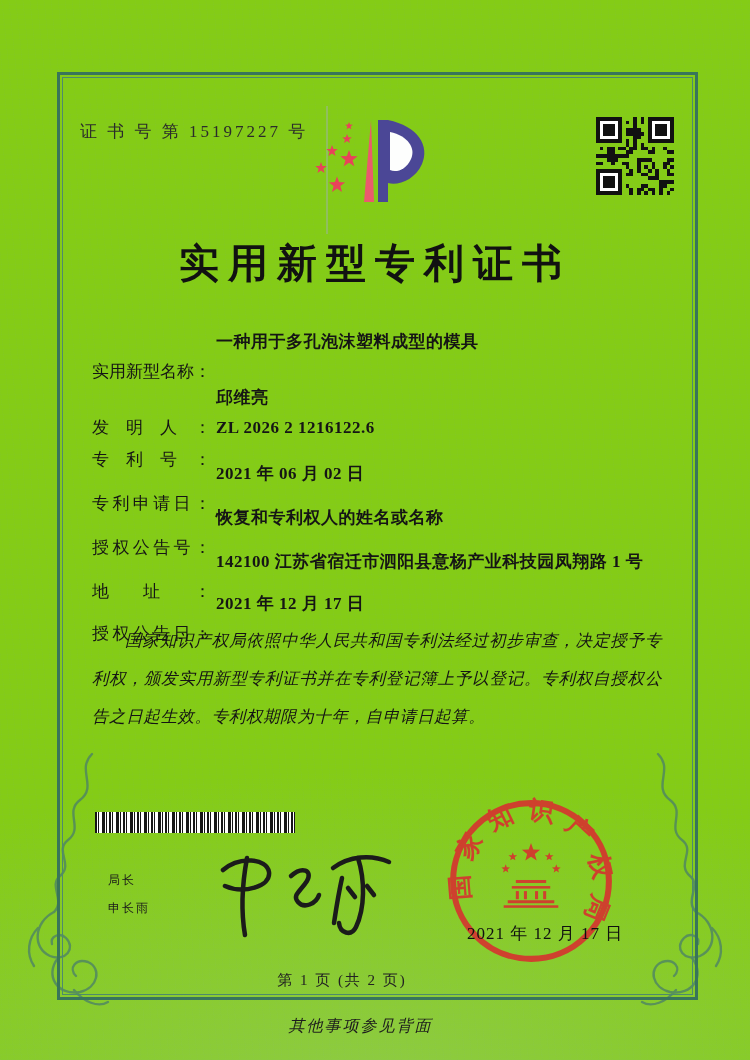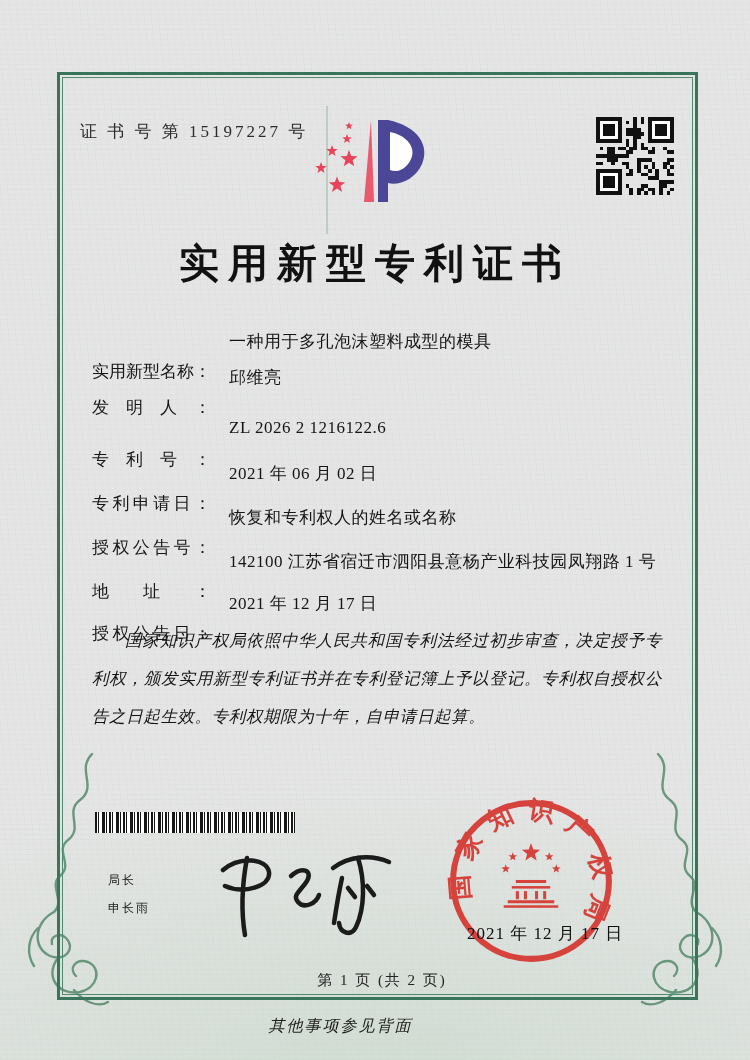--- a/index.html
+++ b/index.html
@@ -1,55 +1,55 @@
 <!DOCTYPE html>
 <html><head>
 <meta charset="utf-8">
 <style>
   html,body{margin:0;padding:0;background:#ffffff;}
   .page{
     position:relative;width:750px;height:1060px;overflow:hidden;
-    background:#e5e5e5;
+    background:#84cc16;
     font-family:"Liberation Serif","DejaVu Serif",serif;
     color:#1f1f1f;
   }
   .texture{
     position:absolute;inset:0;pointer-events:none;
     background:
       radial-gradient(ellipse 130% 42% at 50% 102%, rgba(163,201,168,.30), rgba(163,201,168,0) 70%),
       repeating-linear-gradient(0deg, rgba(120,170,130,.05) 0 1px, rgba(255,255,255,0) 1px 5px),
       repeating-linear-gradient(84deg, rgba(120,170,130,.04) 0 1px, rgba(255,255,255,0) 1px 7px);
   }
   .frame{position:absolute;left:57px;top:72px;width:641px;height:928px;border:3px solid #38755a;box-sizing:border-box;}
   .frame::after{content:"";position:absolute;inset:2px;border:1px solid #4e8a6c;}
   .cert-no{position:absolute;left:80px;top:120px;font-size:17px;letter-spacing:3px;color:#2b2b2b;}
   .logo{position:absolute;left:305px;top:106px;}
   .qr{position:absolute;left:596px;top:117px;}
   .title{position:absolute;left:0;top:236px;width:750px;text-align:center;
     font-size:40px;font-weight:700;letter-spacing:9px;color:#111;}
   .fields{position:absolute;left:92px;top:330px;width:572px;font-size:17px;}
   .f-row{position:absolute;left:0;white-space:nowrap;}
   .f-label{display:inline-block;width:119px;text-align:justify;text-align-last:justify;color:#151515;vertical-align:top;margin-top:30px;}
-  .f-value{display:inline-block;margin-left:18px;color:#151515;letter-spacing:.5px;}
+  .f-value{display:inline-block;margin-left:5px;color:#151515;letter-spacing:.5px;font-weight:bold;}
   .pair2{position:absolute;left:298px;top:0;white-space:nowrap;}
   .pair2 .f-label{width:102px;}
   .paras{position:absolute;left:92px;top:622px;width:570px;font-size:16.5px;line-height:38px;
     font-style:italic;text-align:justify;letter-spacing:.6px;color:#141414;}
   .paras p{margin:0;text-indent:2em;}
   .barcode{position:absolute;left:95px;top:812px;width:200px;height:21px;
     background:repeating-linear-gradient(90deg,#161616 0 2px,#fff 2px 3px,#161616 3px 4px,#fff 4px 7px,#161616 7px 10px,#fff 10px 11px,#161616 11px 12px,#fff 12px 14px);}
   .director{position:absolute;left:108px;top:872px;font-size:12px;letter-spacing:2px;color:#1a1a1a;}
   .director div{margin-bottom:11px;}
   .autograph{position:absolute;left:195px;top:840px;}
   .seal{position:absolute;left:445px;top:795px;opacity:.92;}
   .seal-date{position:absolute;left:455px;top:922px;width:180px;text-align:center;
     font-size:17px;color:#101010;letter-spacing:1px;}
-  .page-info{position:absolute;left:0;top:971px;width:684px;text-align:center;font-size:15px;letter-spacing:2px;color:#222;padding-left:40px;}
+  .page-info{position:absolute;left:0;top:971px;width:684px;text-align:center;font-size:15px;letter-spacing:2px;color:#222;}
   .back-note{position:absolute;left:0;top:1016px;width:681px;text-align:center;
-    font-size:16px;font-style:italic;letter-spacing:2px;color:#1d1d1d;}
+    font-size:16px;font-style:italic;letter-spacing:2px;color:#1d1d1d;padding-left:20px;}
   .ornament{position:absolute;opacity:.8;}
   .ornament.flip{transform:scaleX(-1);}
 </style>
 </head>
 <body>
 
 <div class="page">
 
   <div class="texture"></div>
 
@@ -221,21 +221,21 @@
       <rect x="1" y="15" width="5" height="5" fill="#fff"></rect>
       <rect x="2" y="16" width="3" height="3" fill="#111"></rect>
     </svg>
 
   <div class="title">实用新型专利证书</div>
 
   <div class="fields">
     <div class="f-row" style="top:0">
       <span class="f-label">实用新型名称：</span><span class="f-value">一种用于多孔泡沫塑料成型的模具</span>
     </div>
-    <div class="f-row" style="top:36px">
+    <div class="f-row" style="top:56px">
       <span class="f-label">发明人：</span><span class="f-value">邱维亮</span>
     </div>
     <div class="f-row" style="top:88px">
       <span class="f-label">专利号：</span><span class="f-value">ZL 2026 2 1216122.6</span>
     </div>
     <div class="f-row" style="top:132px">
       <span class="f-label">专利申请日：</span><span class="f-value">2021 年 06 月 02 日</span>
     </div>
     <div class="f-row" style="top:176px">
       <span class="f-label">授权公告号：</span><span class="f-value">恢复和专利权人的姓名或名称</span>

